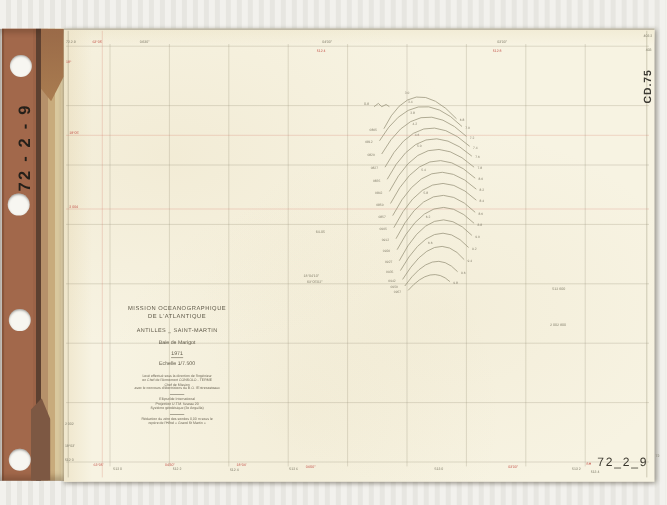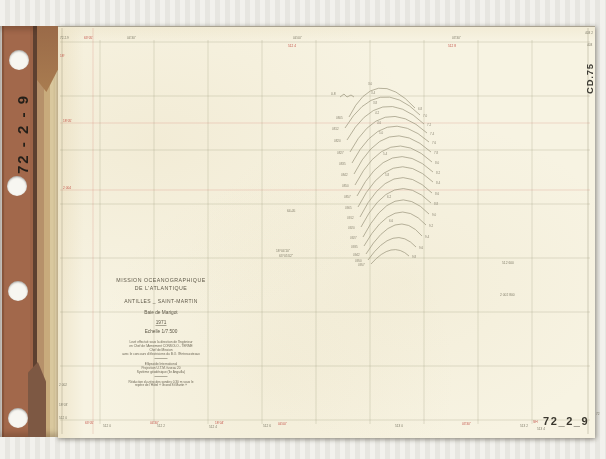--- a/index.html
+++ b/index.html
@@ -43,21 +43,21 @@
   .tg{fill:#7d7a68;font-size:3.2px;}
   .tr{fill:#c4544a;font-size:3.2px;}
   .ta{fill:#8b8674;font-size:3px;}
   .an{fill:#85816d;font-size:3.3px;}
   
   .lbl{position:absolute;z-index:4;white-space:nowrap;}
   .code-tr{left:584px;top:94px;transform:rotate(-90deg);transform-origin:0 0;
     font-size:9.5px;font-weight:bold;letter-spacing:.8px;color:#3c3a33;}
   .code-bl{left:59px;top:387px;transform:rotate(90deg);transform-origin:0 0;
     font-size:8px;font-weight:bold;letter-spacing:.6px;color:#4a473e;}
-  .sheetno{left:543px;top:415px;font-size:11px;font-weight:bold;
+  .sheetno{left:543px;top:415px;font-size:11px;font-weight:normal;
     letter-spacing:1.6px;color:#3a372e;}
   
   .tb-wrap{position:absolute;left:91px;top:277px;width:140px;z-index:4;}
   .tb{width:280px;transform:scale(.5);transform-origin:0 0;text-align:center;
     color:#5d5747;}
   .tb .t1{font-size:10.5px;letter-spacing:1px;}
   .tb .t2{font-size:10.5px;letter-spacing:1px;margin-top:3px;}
   .tb .t3{font-size:10px;letter-spacing:.8px;margin-top:15px;}
   .tb .t4{font-size:9.5px;margin-top:11px;}
   .tb .t5{font-size:9.5px;margin-top:9px;display:inline-block;

